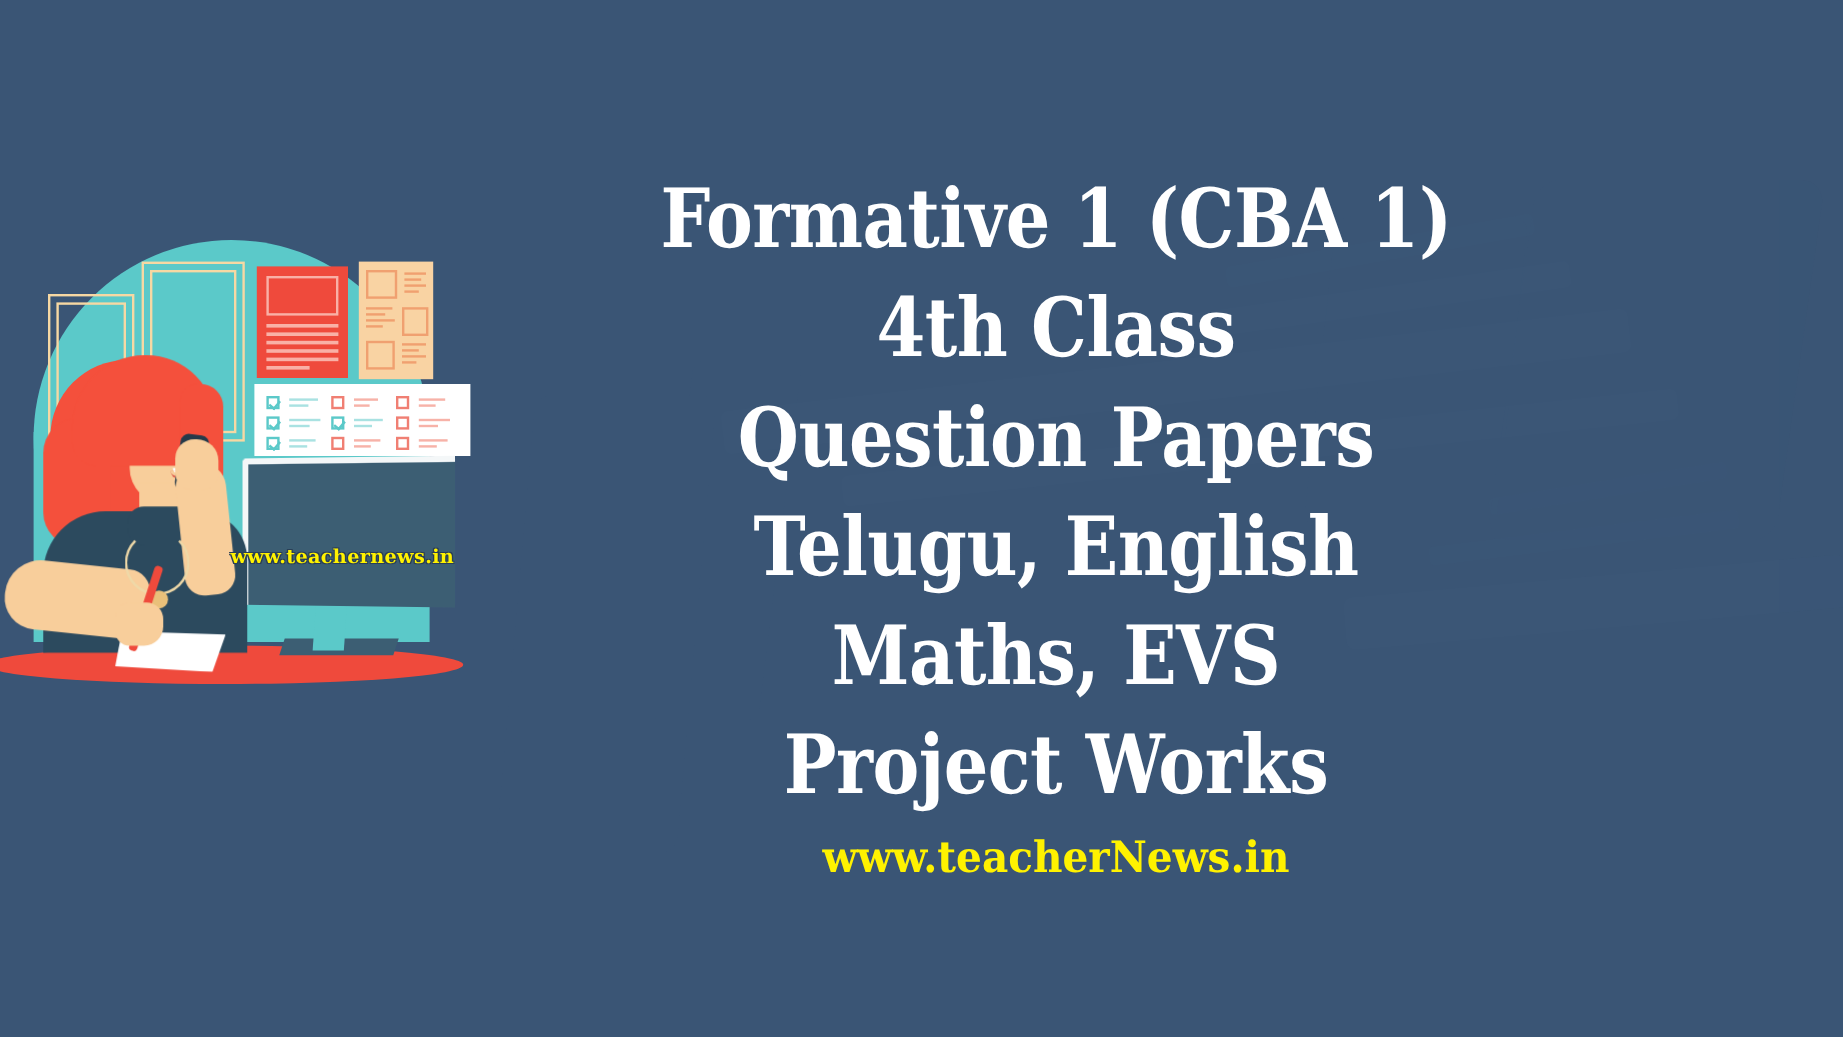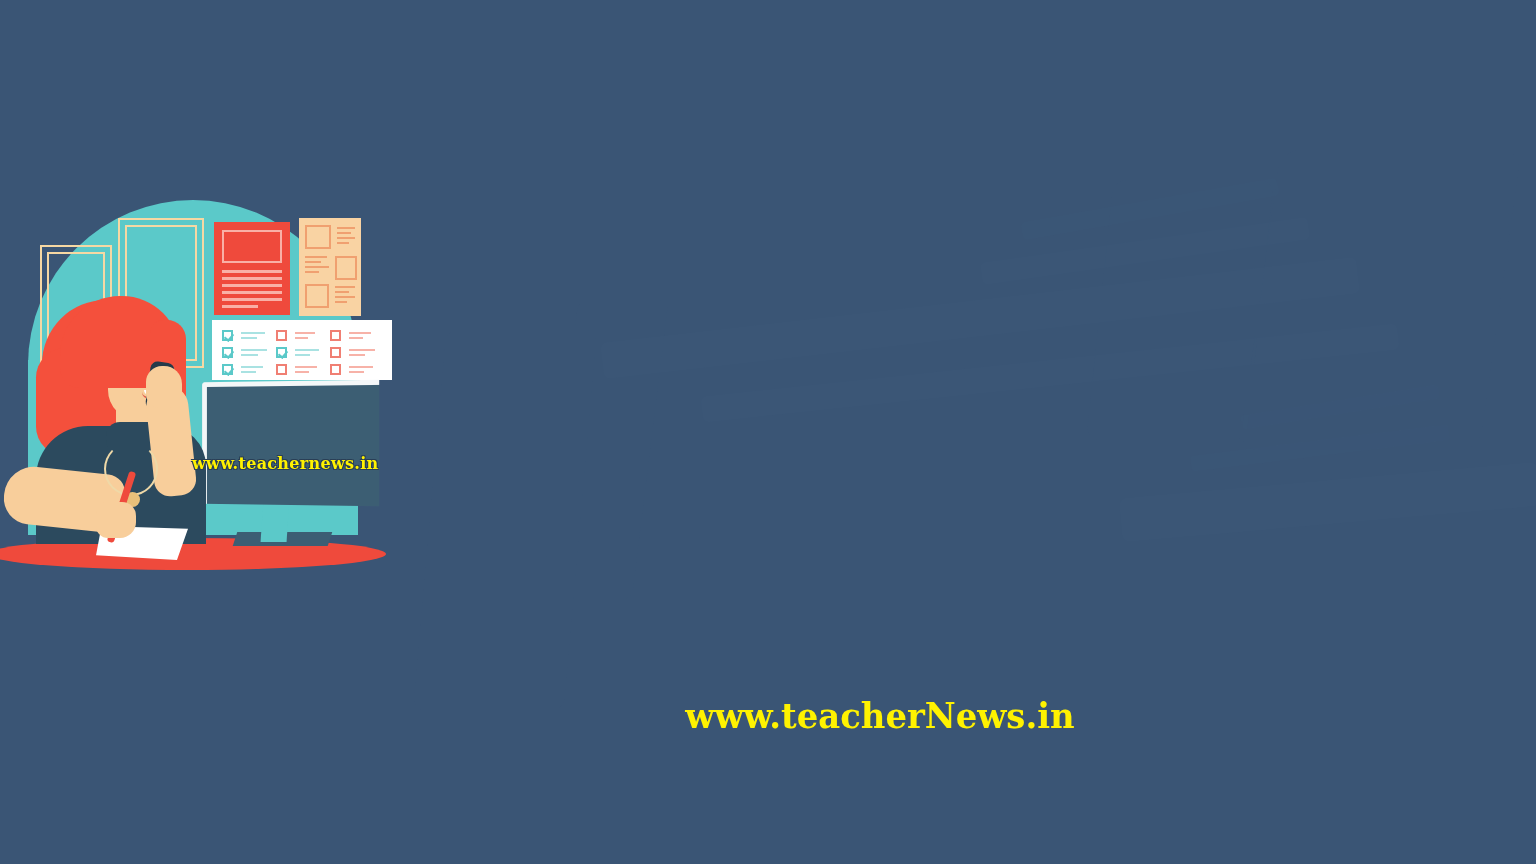--- a/index.html
+++ b/index.html
@@ -369,16 +369,24 @@
     <div class="hand-r"></div>
     <div class="necklace"></div>
     <div class="pendant"></div>
     <div class="paper"></div>
     <div class="pencil"></div>
     <div class="hand-l"></div>
 
     <div class="wm-illus">www.teachernews.in</div>
   </div>
 
+  <div id="headline">
+    <div class="hl-line">Formative 1 (CBA 1)</div>
+    <div class="hl-line">4th Class</div>
+    <div class="hl-line">Question Papers</div>
+    <div class="hl-line">Telugu, English</div>
+    <div class="hl-line">Maths, EVS</div>
+    <div class="hl-line">Project Works</div>
+  </div>
 
   <div id="site-url">www.teacherNews.in</div>
 
 </div>
 
 </body></html>

